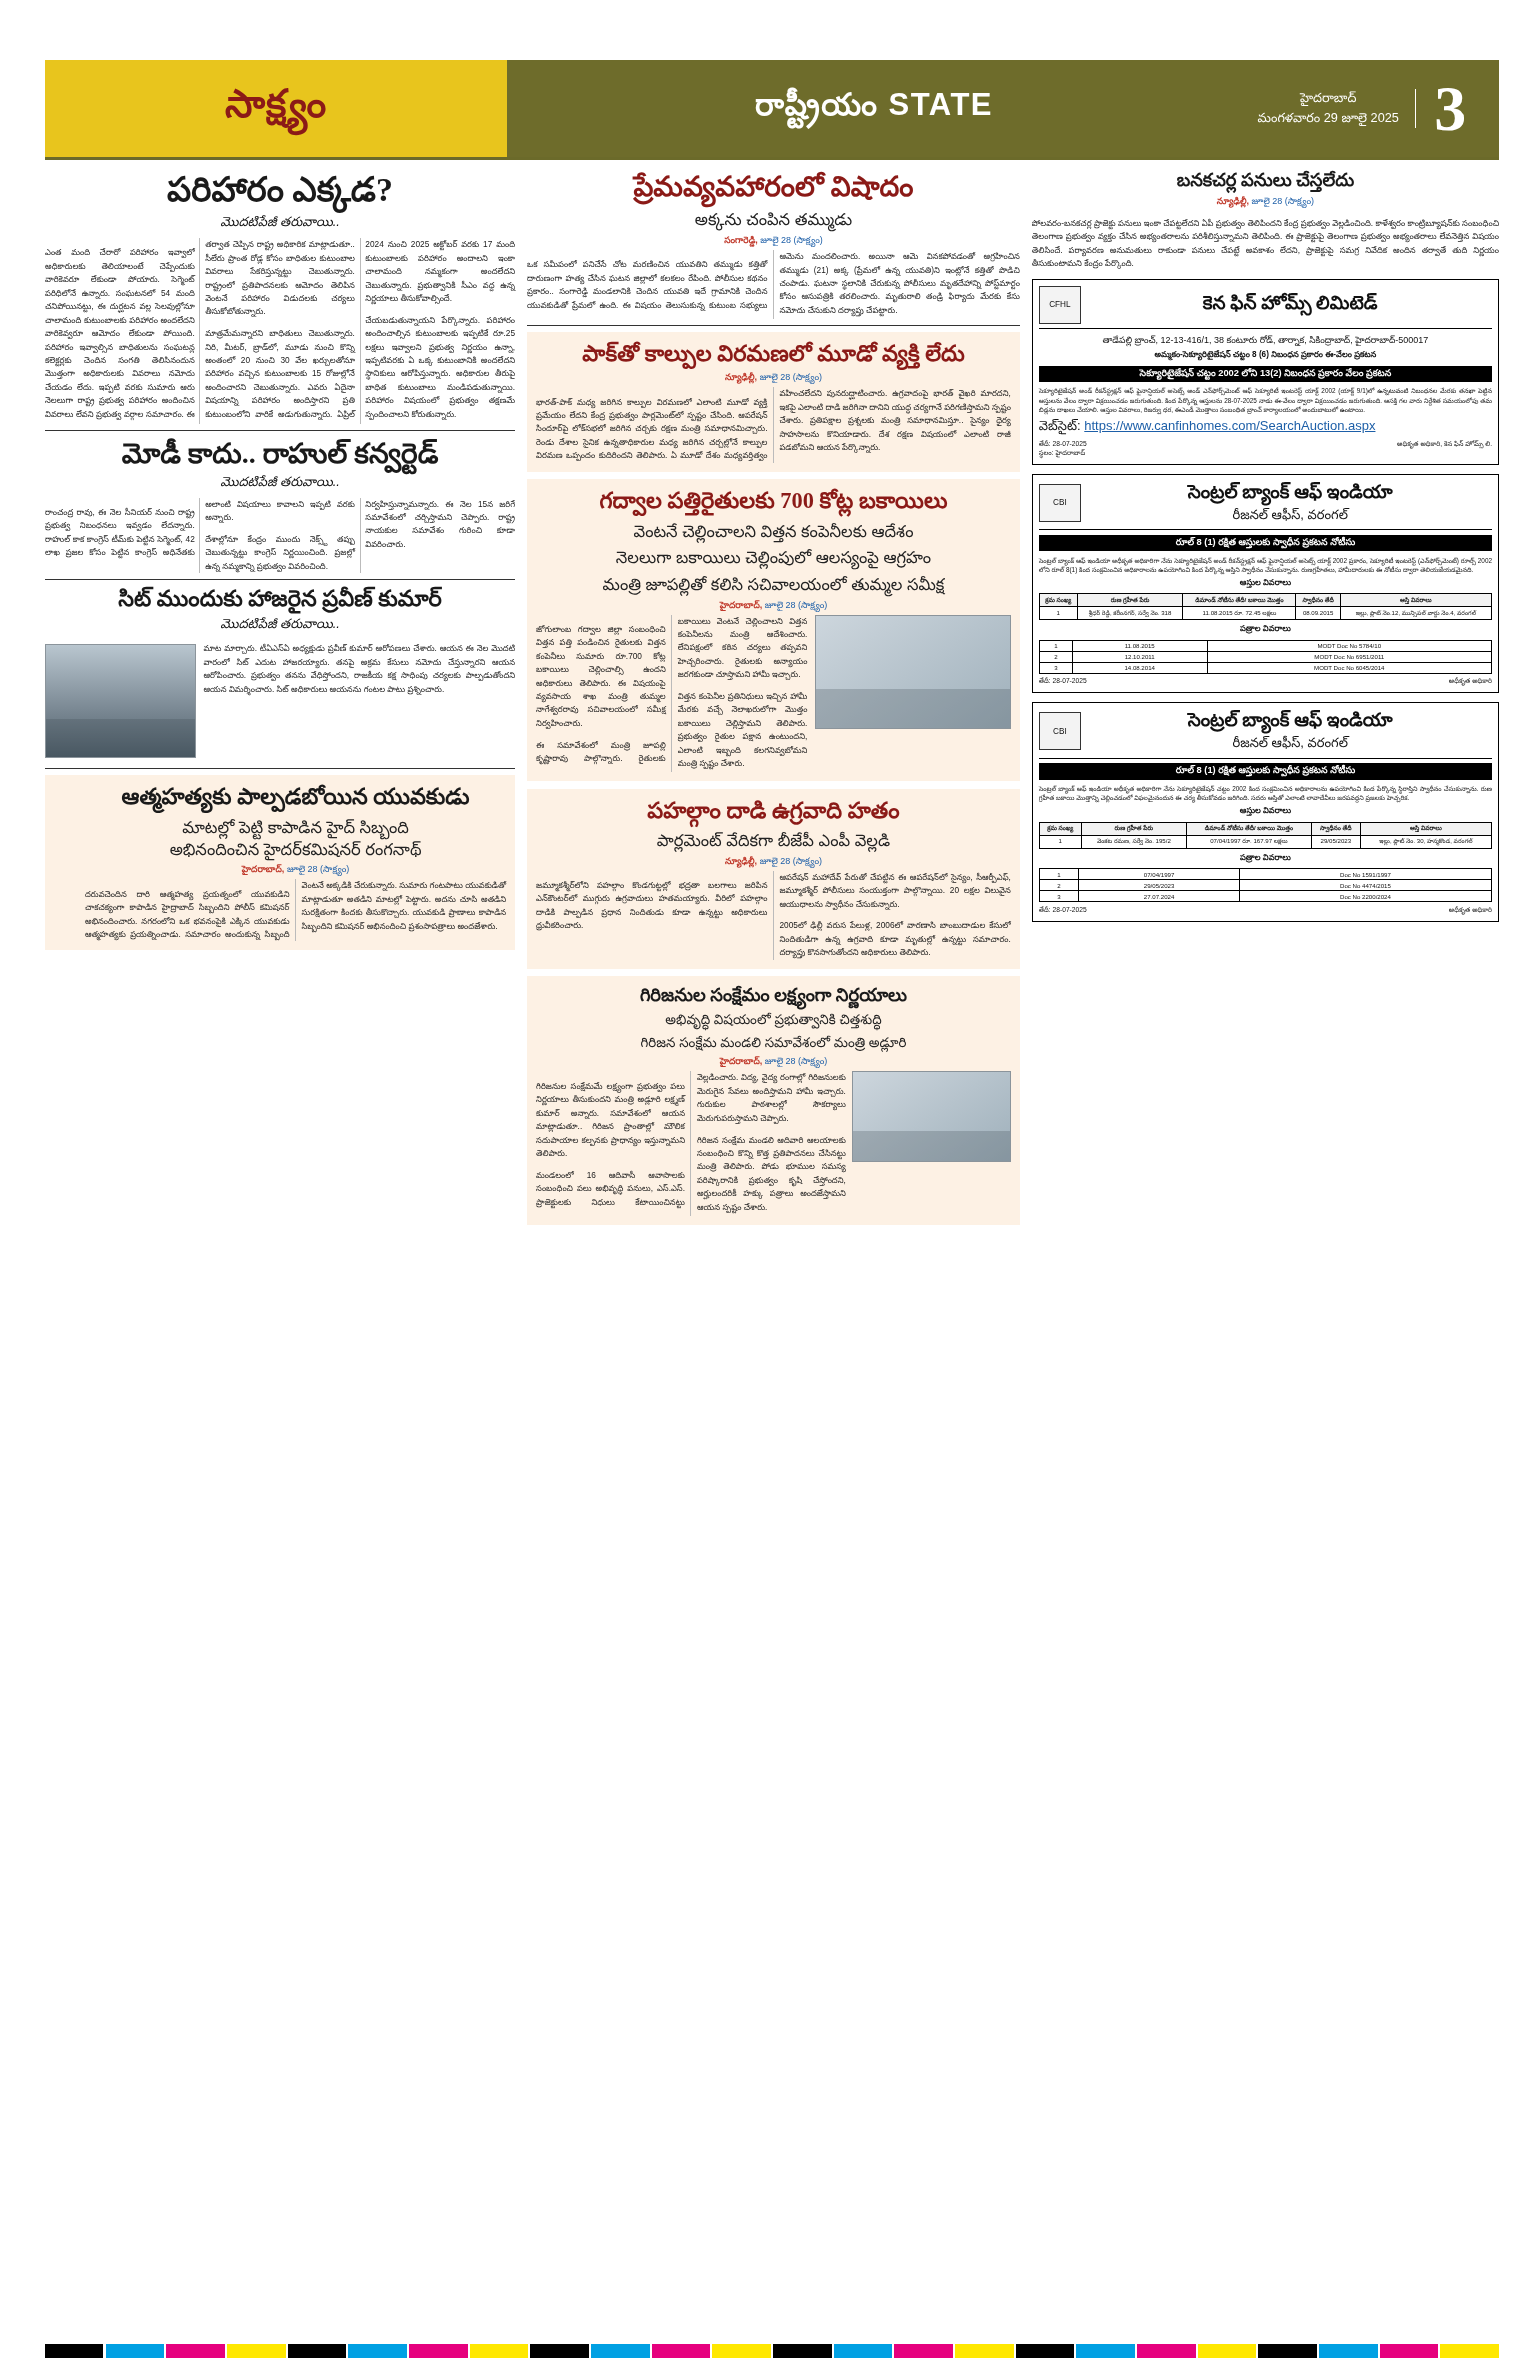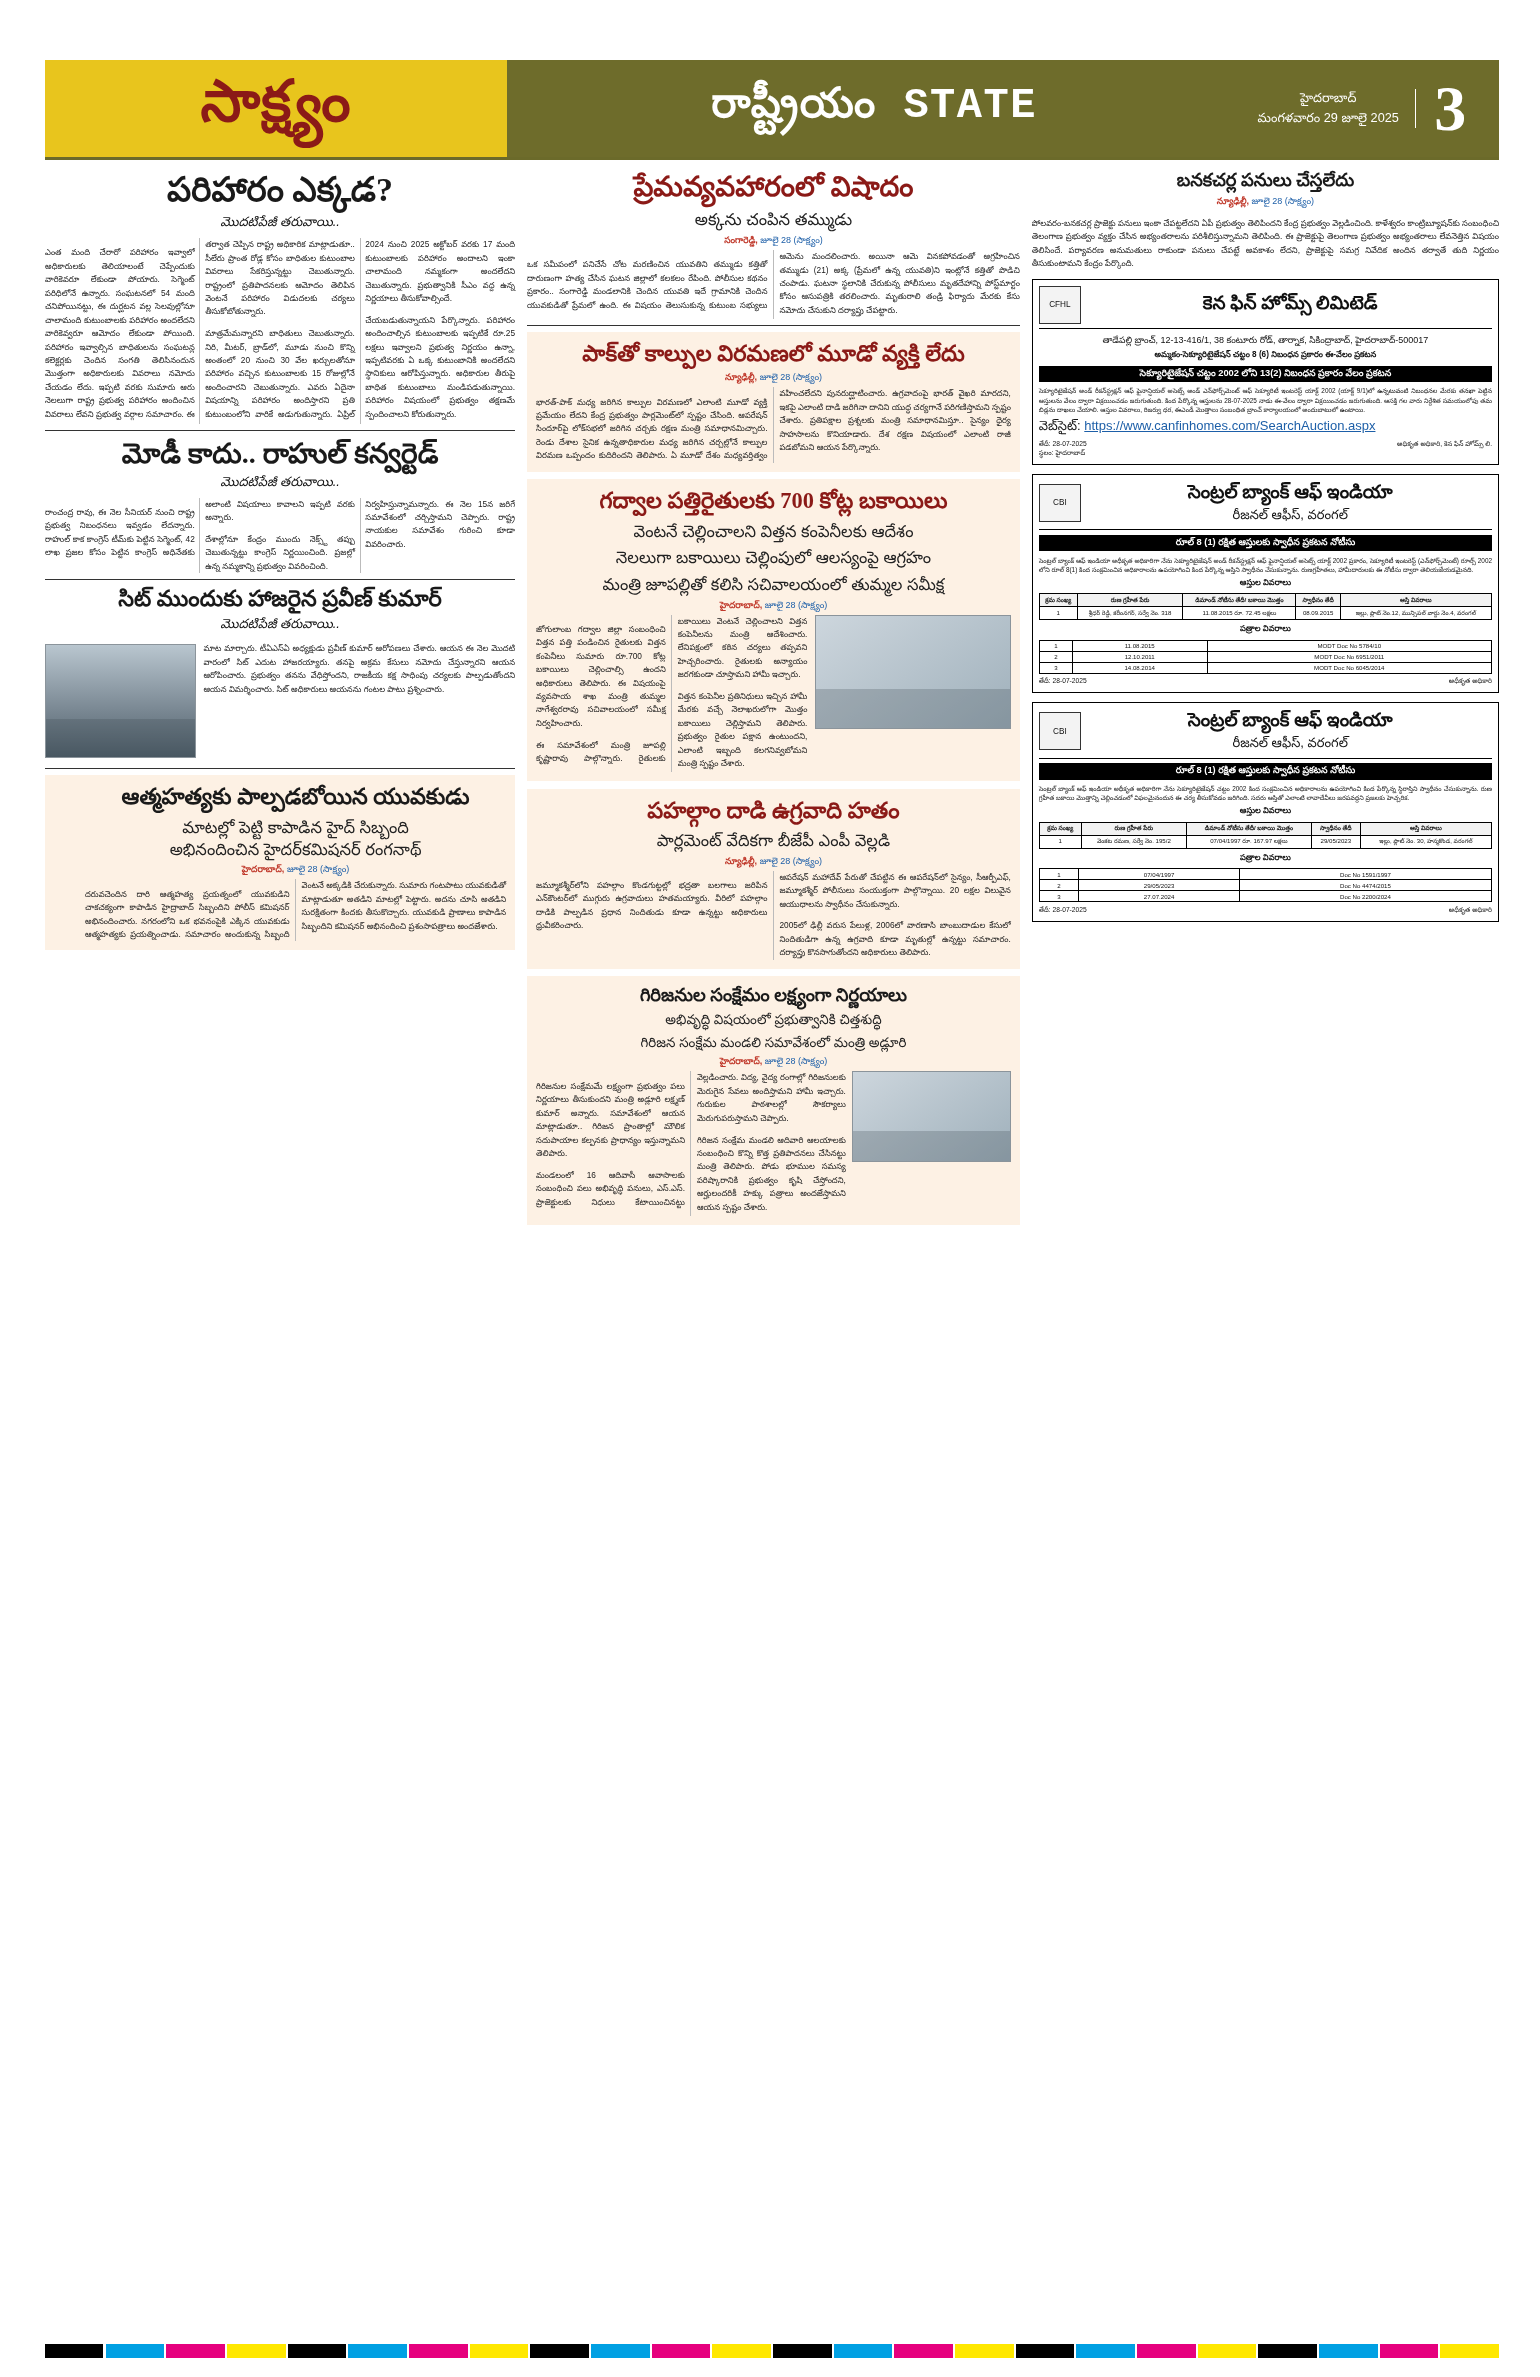--- a/index.html
+++ b/index.html
@@ -39,36 +39,36 @@
   }
   .mast-logo {
     background: #e8c51d;
     width: 462px;
     display: flex;
     align-items: center;
     justify-content: center;
   }
   .mast-logo-text {
     font-family: "Liberation Serif", serif;
-    font-size: 58px;
+    font-size: 39px;
     font-weight: bold;
     color: #8b1a17;
     letter-spacing: 0.7px;
   }
   .mast-center {
     flex: 1;
     background: #6e6c2b;
     display: flex;
     align-items: center;
     justify-content: center;
     color: #fff;
   }
   .mast-center-text {
-    font-family: Liberation Mono, monospace;
-    font-size: 42px;
+    font-family: Liberation Sans, sans-serif;
+    font-size: 31px;
     font-weight: bold;
     letter-spacing: 1.5px;
   }
   .mast-right {
     background: #6e6c2b;
     color: #fff;
     display: flex;
     align-items: center;
     padding-right: 13.4px;
   }

